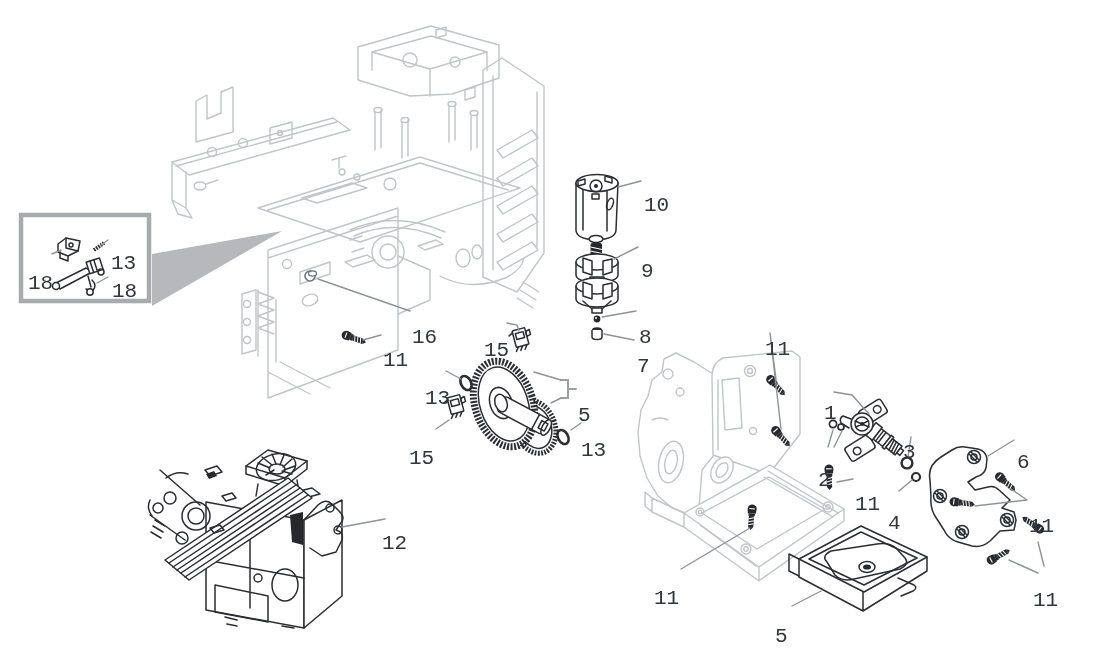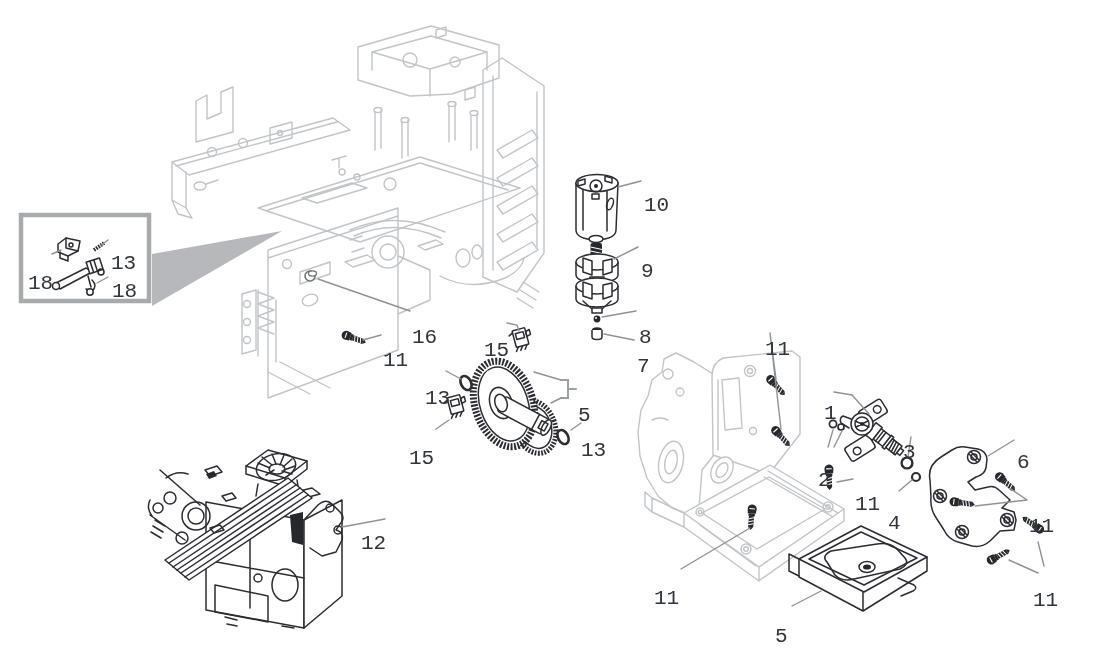--- a/index.html
+++ b/index.html
@@ -377,14 +377,14 @@
 <div class="callout" style="left:824px;top:374px">1</div>
 <div class="callout" style="left:818px;top:441px">2</div>
 <div class="callout" style="left:903px;top:413px">3</div>
 <div class="callout" style="left:888px;top:484px">4</div>
 <div class="callout" style="left:855px;top:465px">11</div>
 <div class="callout" style="left:1017px;top:423px">6</div>
 <div class="callout" style="left:1029px;top:487px">11</div>
 <div class="callout" style="left:1033px;top:561px">11</div>
 <div class="callout" style="left:775px;top:597px">5</div>
 <div class="callout" style="left:654px;top:559px">11</div>
-<div class="callout" style="left:361px;top:504px">12</div>
+<div class="callout" style="left:382px;top:504px">12</div>
 </div>
 
 </body></html>

